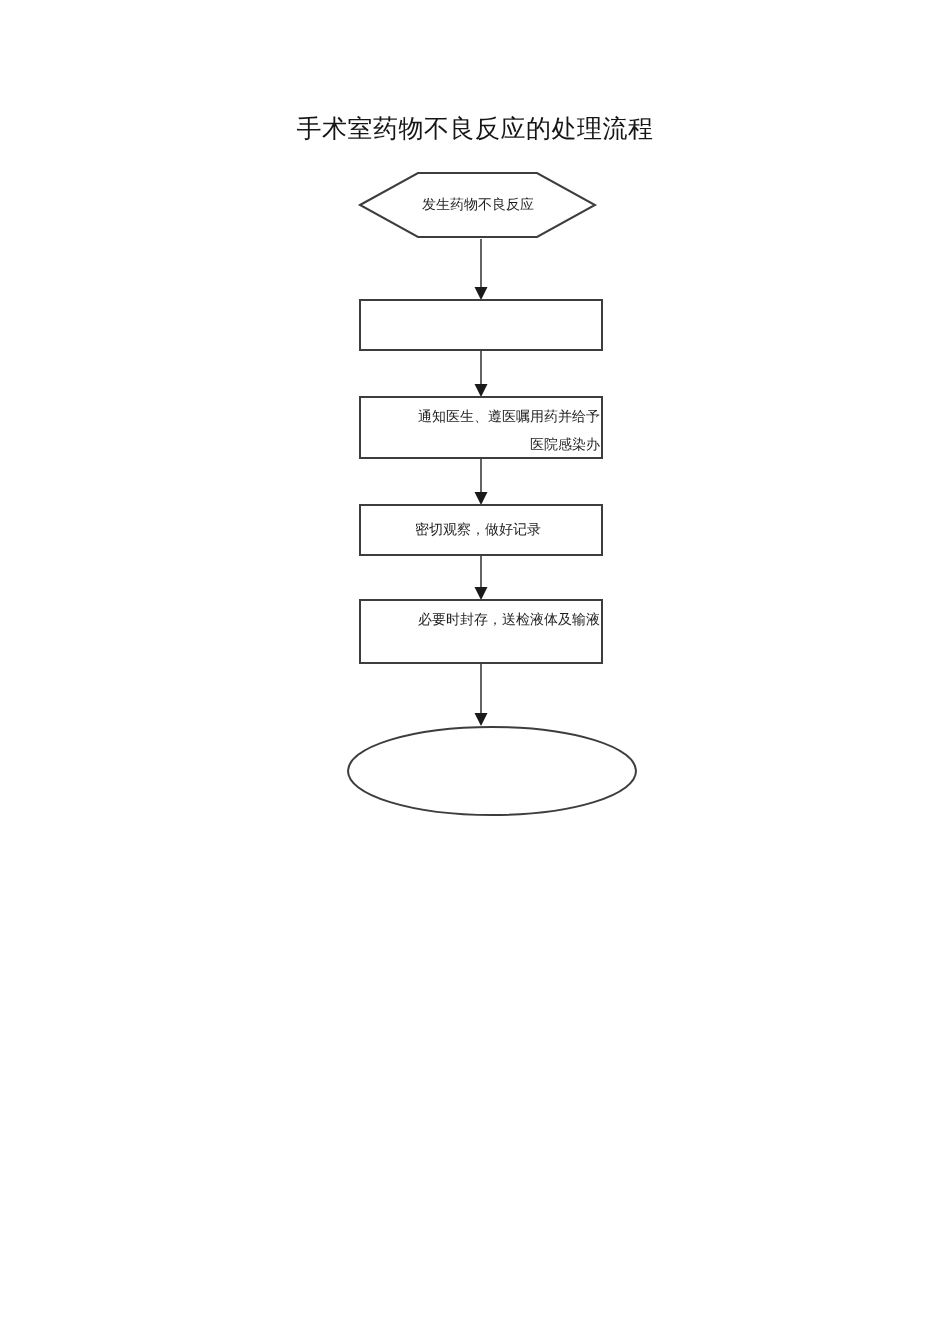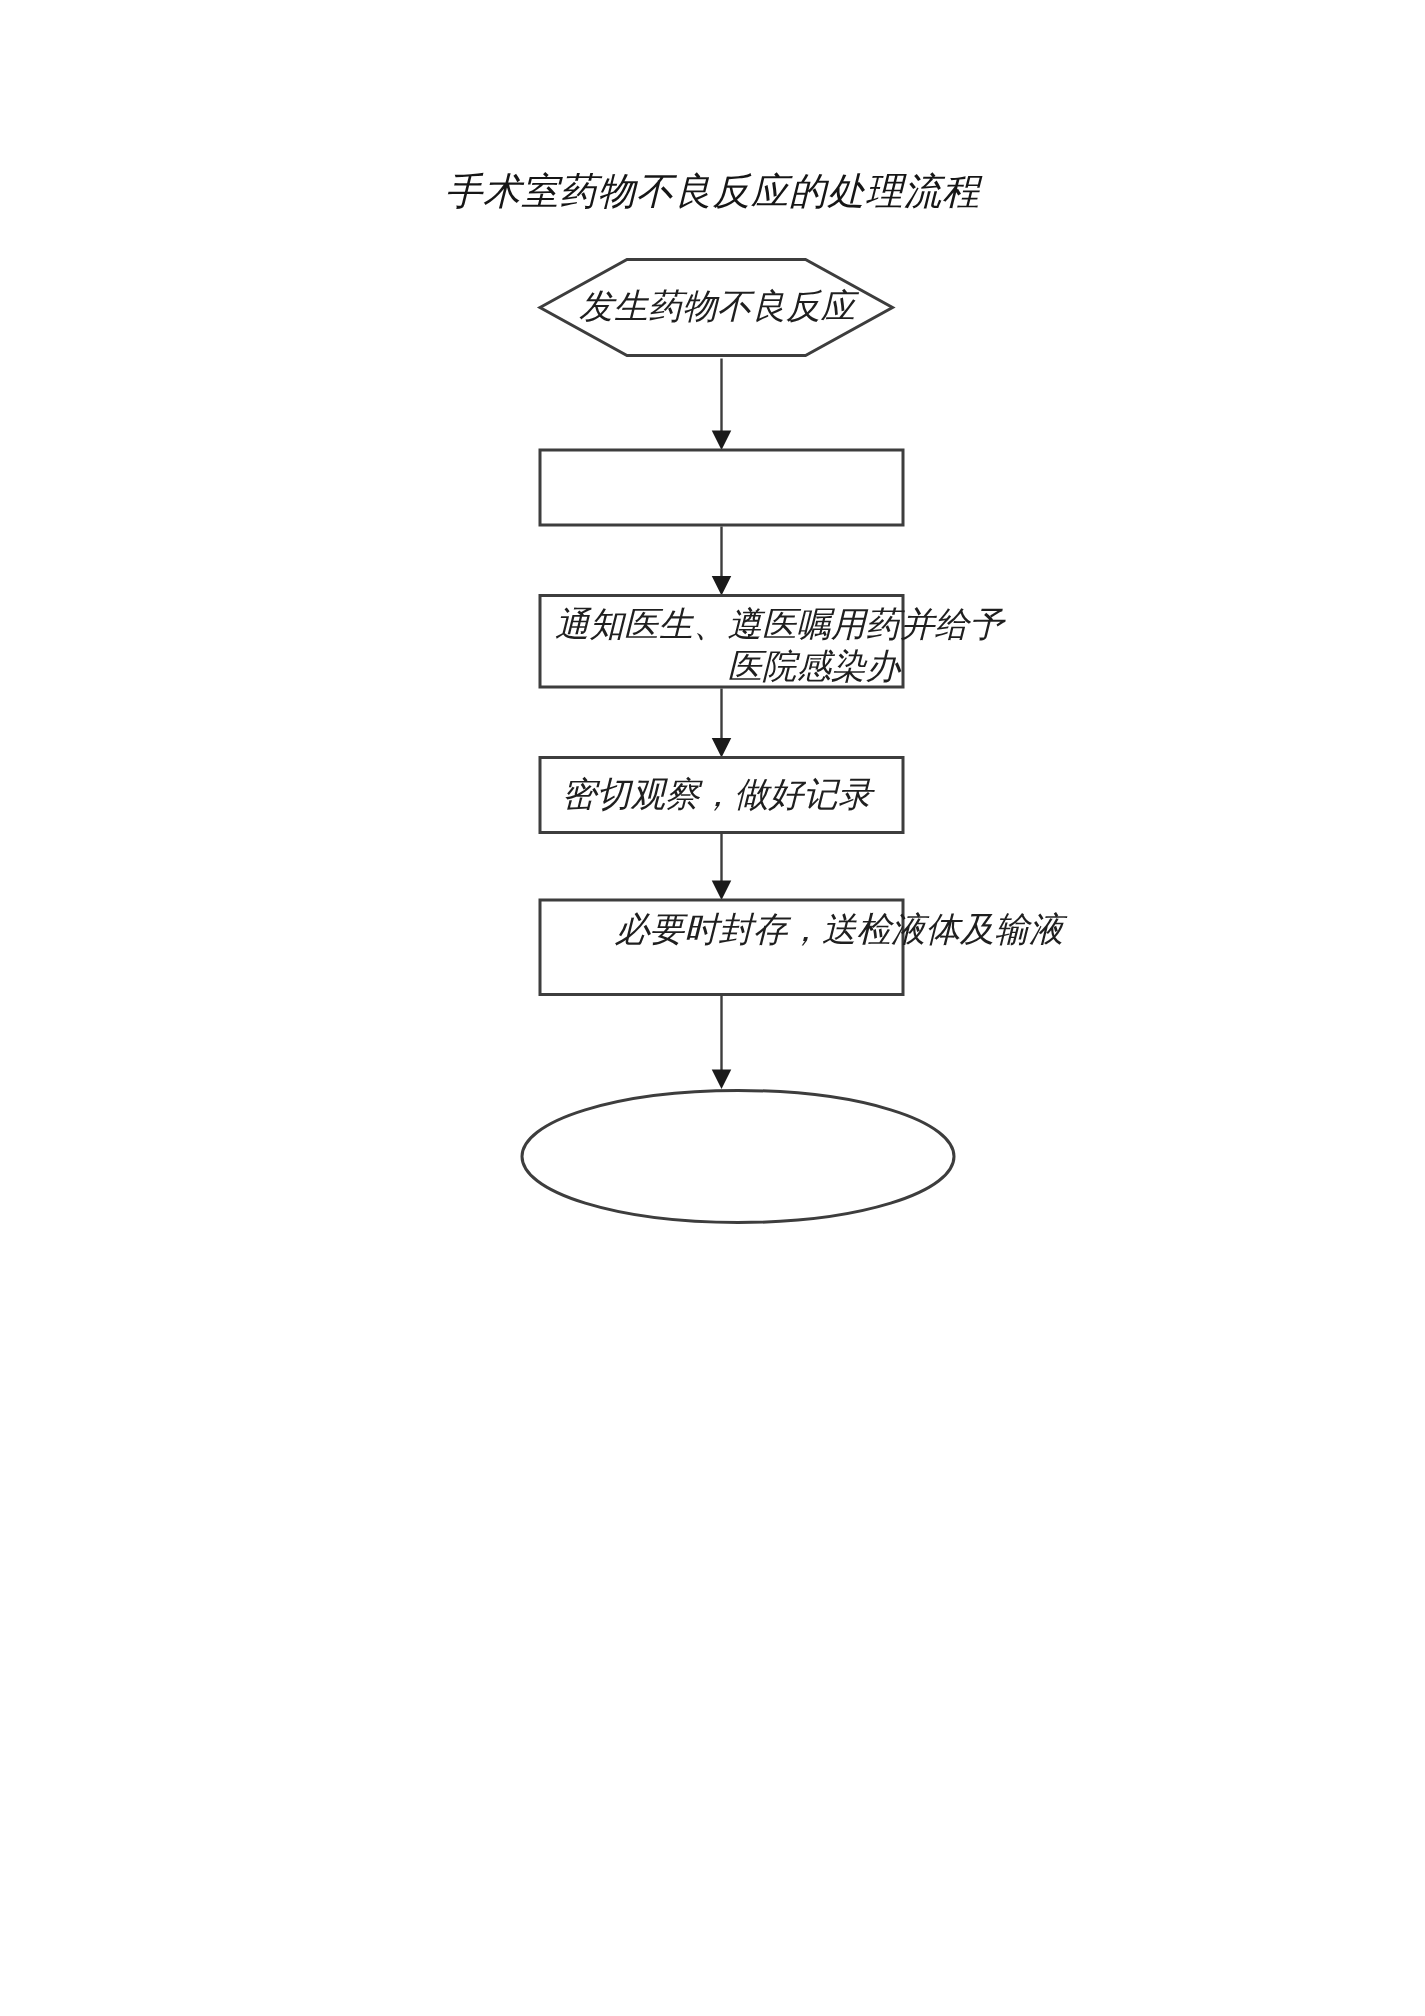--- a/index.html
+++ b/index.html
@@ -7,21 +7,20 @@
     padding: 0;
     background: #ffffff;
   }
   .page {
     position: relative;
     width: 950px;
     height: 1344px;
     background: #ffffff;
     font-family: "Liberation Serif", serif;
     overflow: hidden;
-    font-style: italic;
   }
   .doc-title {
     position: absolute;
     top: 112px;
     left: 0;
     width: 950px;
     text-align: center;
     font-size: 25px;
     line-height: 34px;
     font-weight: 500;
@@ -45,40 +44,40 @@
     stroke: #3d3d3d;
     stroke-width: 1.6;
   }
   .flow-svg .edge-head {
     fill: #1a1a1a;
     stroke: none;
   }
   .node-label {
     position: absolute;
     color: #1f1f1f;
-    font-size: 23px;
+    font-size: 14px;
     line-height: 28px;
     white-space: nowrap;
   }
   .node-label.centered {
     display: flex;
     align-items: center;
     justify-content: center;
     text-align: center;
   }
   .node-label.left {
     display: block;
     text-align: right;
   }
   
   .lbl-start  { left: 358px; top: 173px; width: 240px; height: 64px; }
   .lbl-step1  { left: 362px; top: 302px; width: 238px; height: 46px; }
   .lbl-step2  { left: 370px; top: 403px; width: 230px; }
   .lbl-step3  { left: 362px; top: 507px; width: 232px; height: 46px; }
-  .lbl-step4  { left: 370px; top: 606px; width: 230px; margin-left: 40px; }
+  .lbl-step4  { left: 370px; top: 606px; width: 230px; }
   .lbl-end    { left: 399px; top: 746px; width: 210px; line-height: 29px; }
 </style>
 </head>
 <body>
 
 <div class="page">
 
   <h1 class="doc-title">手术室药物不良反应的处理流程</h1>
 
   <svg class="flow-svg" viewBox="0 0 950 1344" xmlns="http://www.w3.org/2000/svg">

